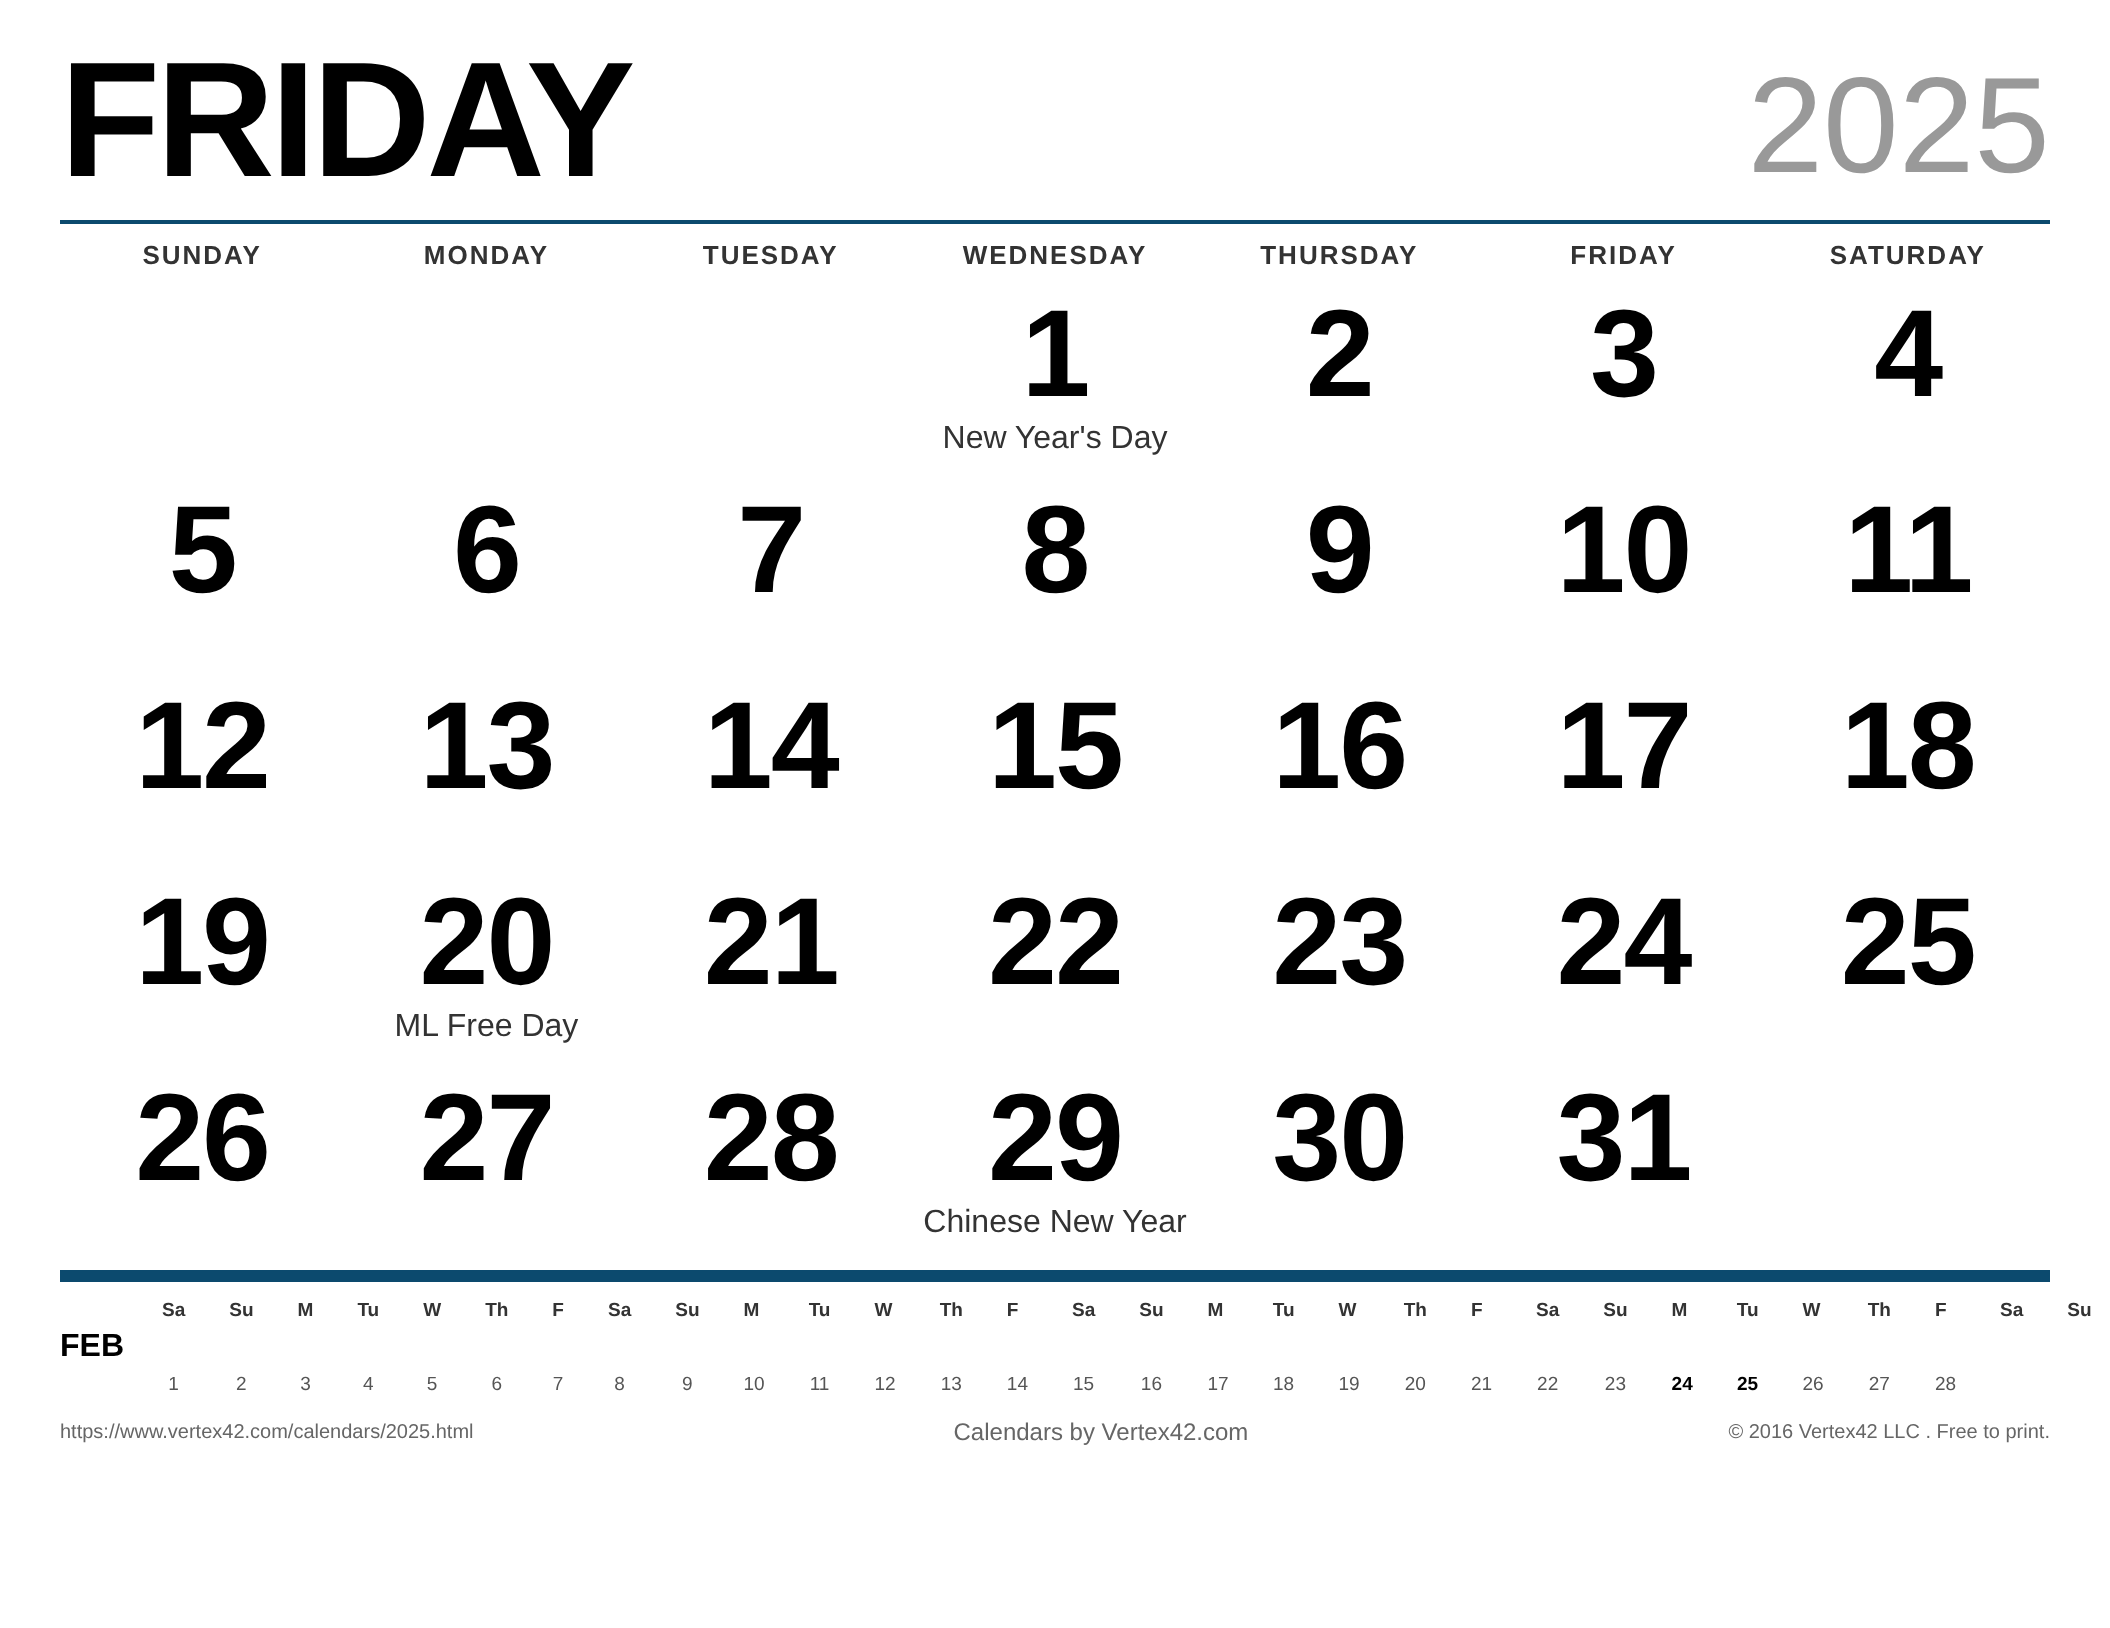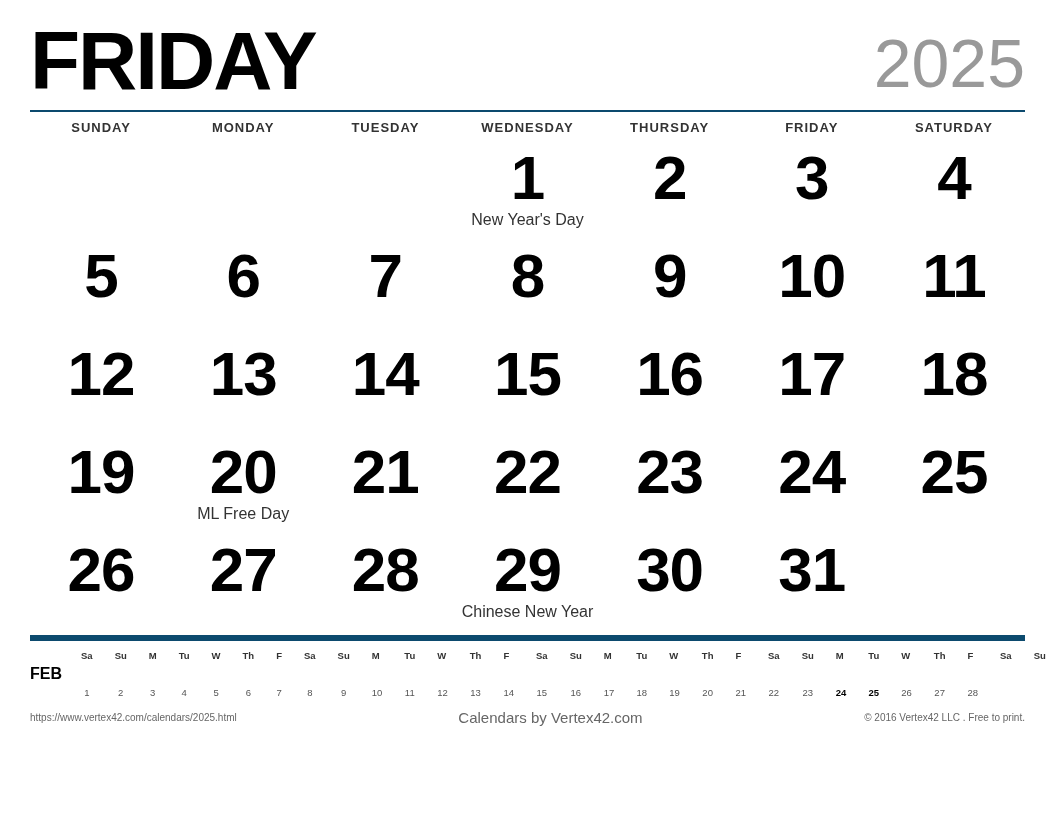--- a/index.html
+++ b/index.html
@@ -129,21 +129,21 @@
       margin-top: 6px;
       padding-top: 4px;
       gap: 14px;
     }
     .footer-text {
       font-size: 10px;
       color: #666;
       font-family: Arial, sans-serif;
     }
     .footer-center {
-      font-size: 15px;
+      font-size: 12px;
       color: #666;
       font-family: Arial, sans-serif;
     }
   </style>
 </head>
 <body>
 
 <div class="calendar-container">
   <div class="header">
     <div class="month-title">FRIDAY</div>

